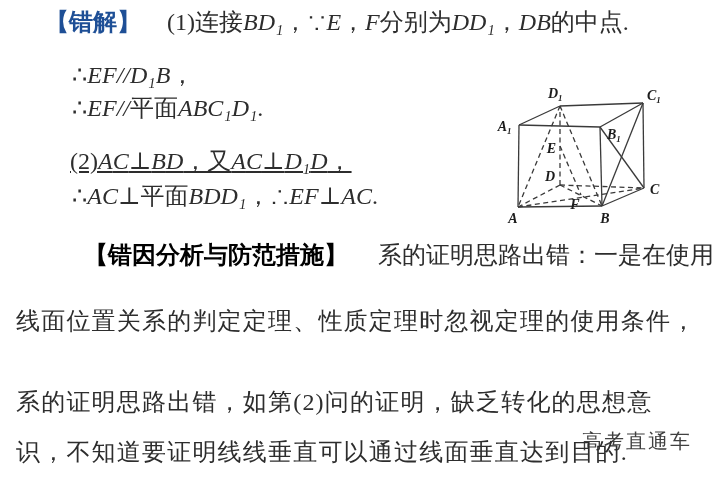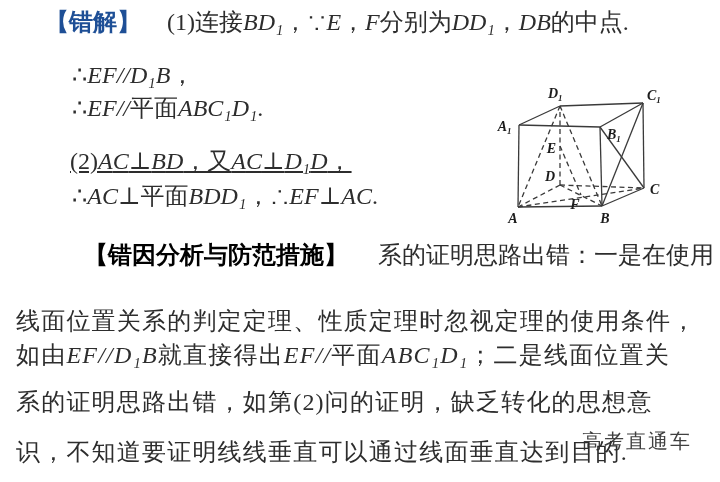--- a/index.html
+++ b/index.html
@@ -46,21 +46,20 @@
   </div>
   <div class="line z" style="left:72px;top:63px;">∴<i>E</i><i>F</i><i>//</i><i>D₁</i><i>B</i>，</div>
   <div class="line z" style="left:72px;top:96px;">∴<i>E</i><i>F</i><i>//</i>平面<i>A</i><i>B</i><i>C₁</i><i>D₁</i>.</div>
   <div class="line z" style="left:70px;top:149px;text-decoration:underline;">(2)<i>A</i><i>C</i>⊥<i>B</i><i>D</i>，又<i>A</i><i>C</i>⊥<i>D₁</i><i>D</i>，</div>
   <div class="line z" style="left:72px;top:184px;">∴<i>A</i><i>C</i>⊥平面<i>B</i><i>D</i><i>D₁</i>，∴<i>E</i><i>F</i>⊥<i>A</i><i>C</i>.</div>
 
   <div class="line z" style="left:84px;top:243px;">
     <span class="heading purple">【错因分析与防范措施】</span><span>系的证明思路出错：一是在使用</span>
   </div>
   <div class="line z analysis-body" style="left:16px;top:297px;margin-top:12px;">线面位置关系的判定定理、性质定理时忽视定理的使用条件，</div>
-  <div class="line z analysis-body" style="left:16px;top:343px;">如由<i>E</i><i>F</i><i>//</i><i>D₁</i><i>B</i>就直接得出<i>E</i><i>F</i><i>//</i>平面<i>A</i><i>B</i><i>C₁</i><i>D₁</i>；二是线面位置关</div>
   <div class="line z analysis-body" style="left:16px;top:390px;text-align:center;">系的证明思路出错，如第(2)问的证明，缺乏转化的思想意</div>
   <div class="line z analysis-body" style="left:16px;top:440px;text-align:right;">识，不知道要证明线线垂直可以通过线面垂直达到目的.</div>
 
   <div class="figure">
     <svg viewBox="0 0 250 150" xmlns="http://www.w3.org/2000/svg">
 
       <g class="hidden">
         <line class="hidden-edge" x1="94" y1="107" x2="52" y2="129"></line>
         <line class="hidden-edge" x1="94" y1="107" x2="178" y2="110"></line>
         <line class="hidden-edge" x1="94" y1="107" x2="94" y2="28"></line>

